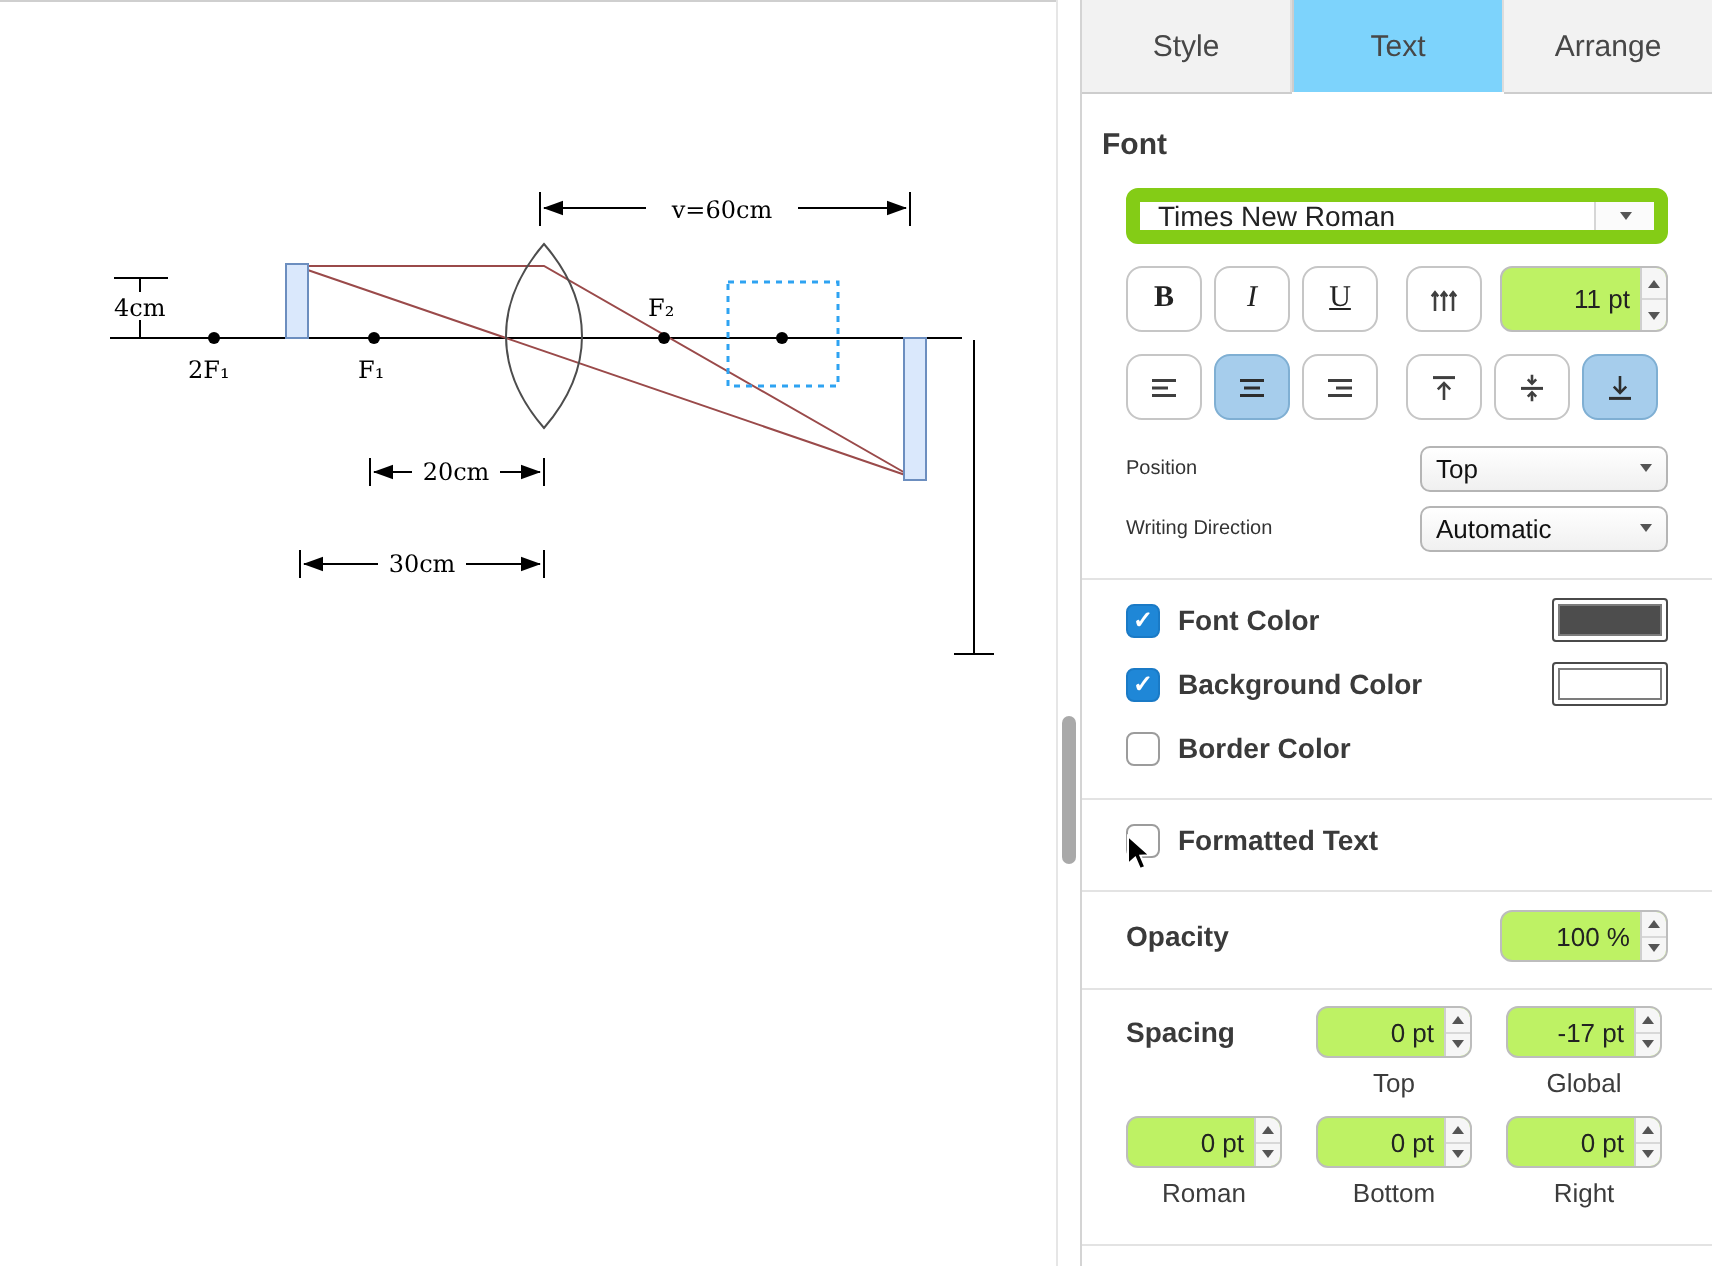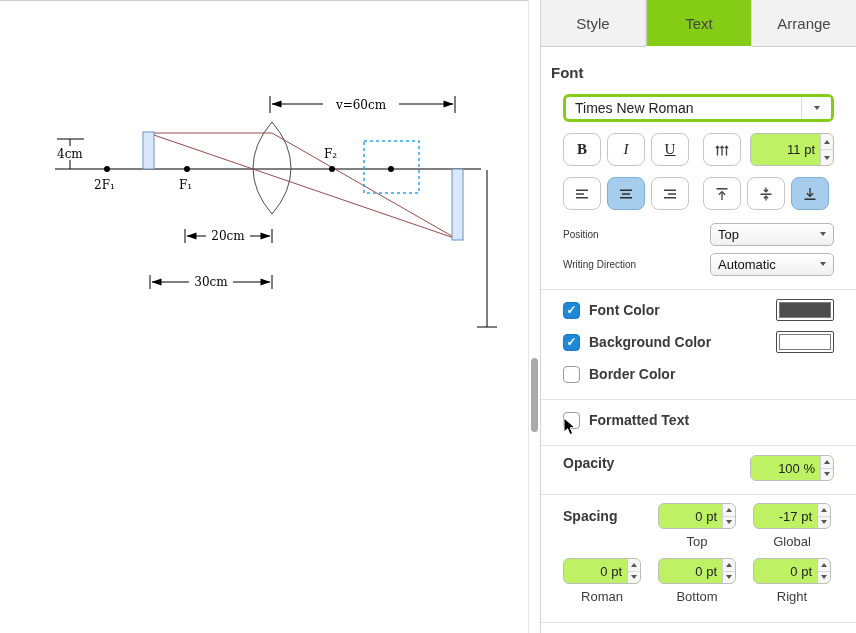--- a/index.html
+++ b/index.html
@@ -16,25 +16,25 @@
 
   
   .vscroll { width:12px; height:633px; position:relative; background:#fff; border-left:1px solid #e6e6e6; }
   .vscroll .thumb { position:absolute; left:2px; top:358px; width:7px; height:74px; background:#a9a9a9; border-radius:4px; }
 
   
   .panel { width:316px; height:633px; background:#fff; border-left:1px solid #d4d4d4; font-size:14px; overflow:hidden; }
   .tabs { display:flex; height:47px; background:#f2f2f2; border-bottom:1px solid #cdcdcd; }
   .tab { flex:1; display:flex; align-items:center; justify-content:center; font-size:15px; color:#474747; border-right:1px solid #dcdcdc; cursor:pointer; }
   .tab:last-child { border-right:none; }
-  .tab.active { background:#84cc16; box-shadow:0 1px 0 0 #fff; border-left:1px solid #cdcdcd; }
+  .tab.active { background:#7dd3fc; box-shadow:0 1px 0 0 #fff; border-left:1px solid #cdcdcd; }
 
   .sec-label { margin:17px 10px 0; font-weight:bold; font-size:15px; color:#3a3a3a; }
 
-  .font-select { margin:13px 22px 0; height:28px; border:3px solid #84cc16; border-radius:6px; background:#fff;
+  .font-select { margin:13px 22px 0; height:28px; border:7px solid #84cc16; border-radius:6px; background:#fff;
     display:flex; align-items:stretch; overflow:hidden; cursor:pointer; }
   .font-select .ff-name { flex:1; display:flex; align-items:center; padding:0 9px; font-size:14px; color:#222; }
   .font-select .ff-arrow-box { width:30px; border-left:1px solid #d6d6d6; display:flex; align-items:center; justify-content:center; background:#fbfbfb; }
 
   .btn-row { display:flex; align-items:center; margin:11px 22px 0; }
   .btn { width:38px; height:33px; border:1px solid #c6c6c6; border-radius:8px; background:#fff;
     display:flex; align-items:center; justify-content:center; padding:0; cursor:pointer; }
   .btn + .btn { margin-left:6px; }
   .btn.gap { margin-left:14px; }
   .glyph-b { font:bold 15px "Liberation Serif", serif; color:#222; }
@@ -60,21 +60,21 @@
   .hr { height:1px; background:#e3e3e3; margin-top:13px; }
 
   .chk-row { display:flex; align-items:center; margin:8px 22px 0; height:24px; }
   .cb { width:17px; height:17px; border:1.5px solid #9c9c9c; border-radius:4px; background:#fff; position:relative; cursor:pointer; flex:0 0 auto; }
   .cb.checked::after { content:"✓"; position:absolute; inset:0; display:flex; align-items:center; justify-content:center;
     color:#fff; font-size:12px; font-weight:bold; }
   .chk-label { margin-left:9px; font-weight:bold; font-size:14px; color:#3a3a3a; }
   .swatch { margin-left:auto; width:58px; height:22px; border:1px solid #4a4a4a; border-radius:2px; background:#fff; padding:2px; display:flex; cursor:pointer; }
   .swatch-inner { flex:1; border:1px solid #7c7c7c; }
 
-  .opacity-row { display:flex; justify-content:space-between; margin:9px 22px 0; }
+  .opacity-row { display:flex; align-items:center; justify-content:space-between; margin:9px 22px 0; }
   .opacity-num { width:84px; }
 
   .sp-grid { display:grid; grid-template-columns:78px 78px 78px; column-gap:17px; margin:8px 22px 0; align-items:center; }
   .sp-title { font-weight:bold; font-size:14px; color:#3a3a3a; }
   .sp-lab { font-size:13px; color:#3c3c3c; text-align:center; padding:5px 0 9px; }
   .sp-num { height:26px; }
 
   
   .cursor { position:absolute; left:563px; top:417px; pointer-events:none; z-index:50; }
 </style>

